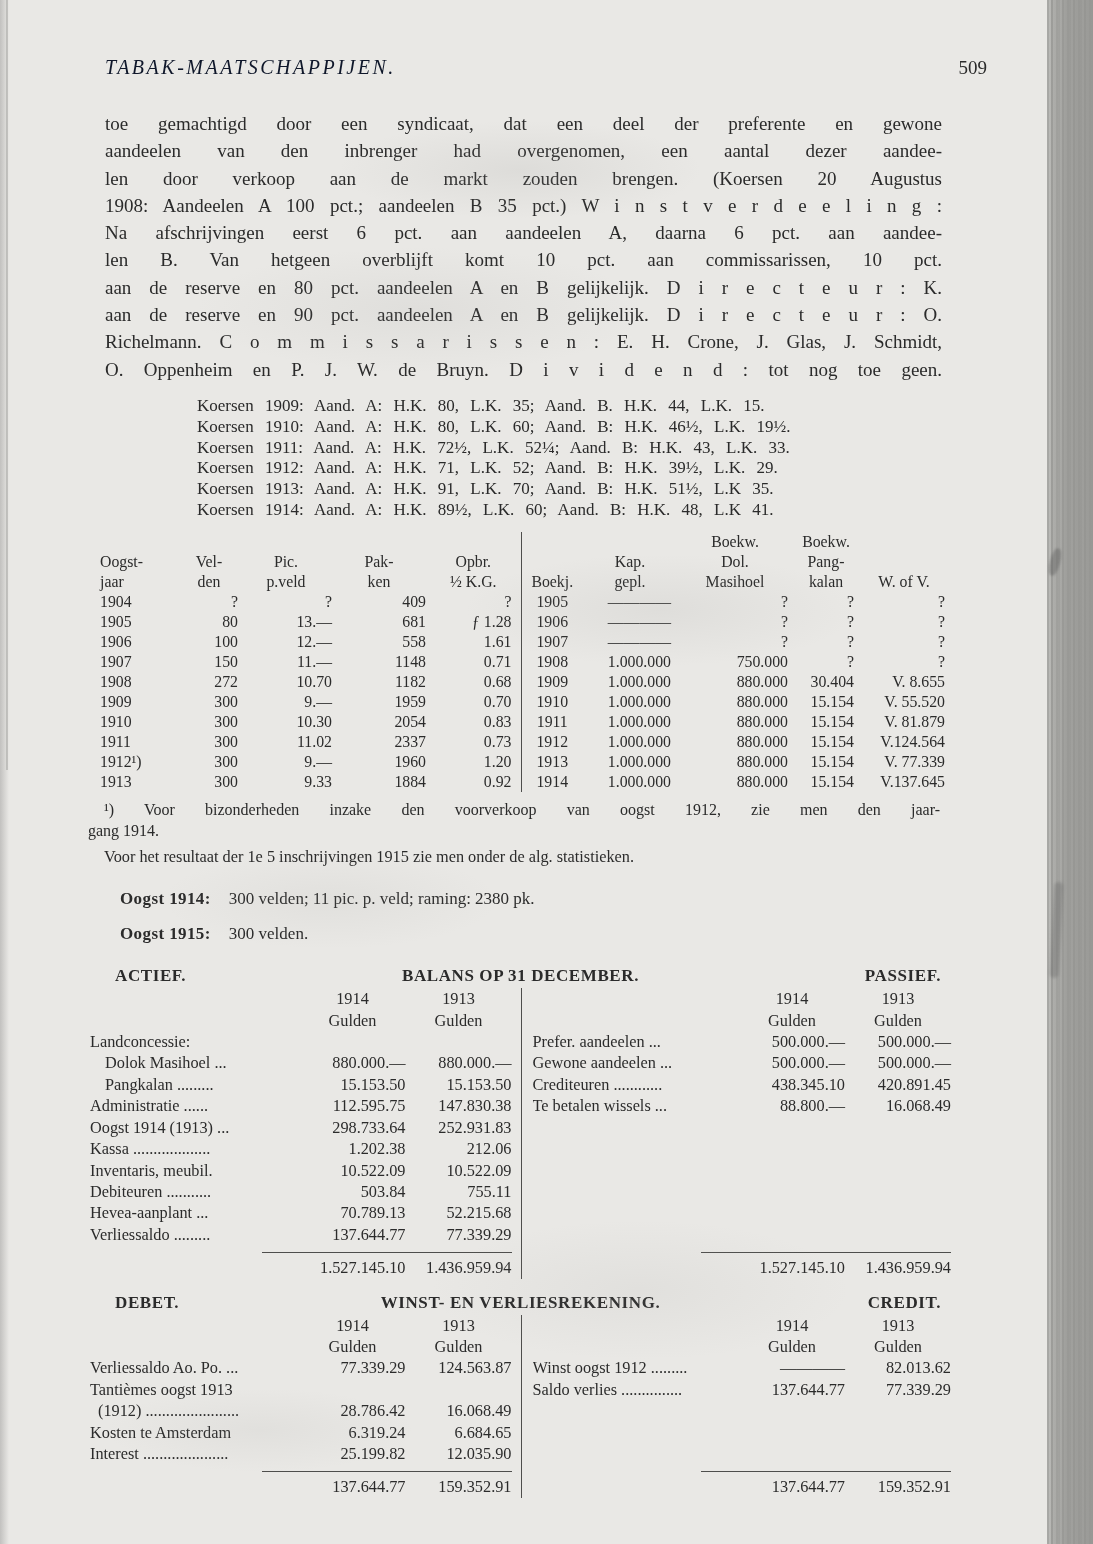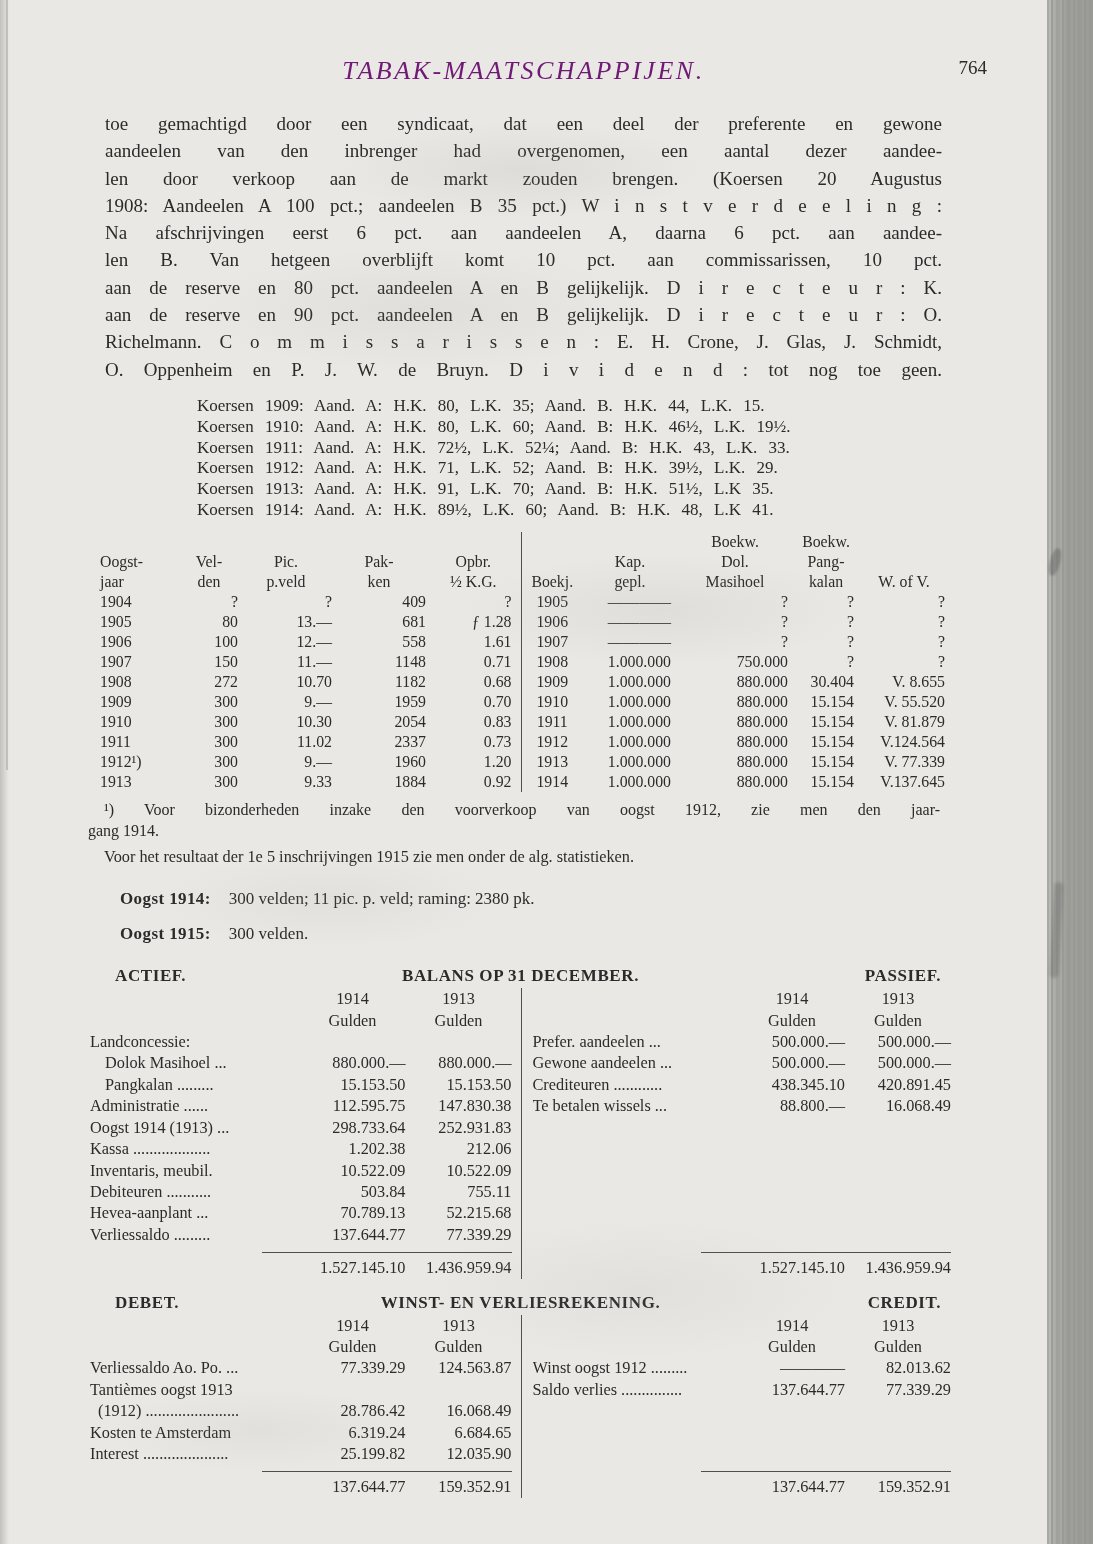--- a/index.html
+++ b/index.html
@@ -39,23 +39,23 @@
     background:rgba(70,70,70,.34);border-radius:45%;
     transform:rotate(14deg);filter:blur(1px);
   }
   .edge-mark-2{
     position:absolute;left:1052px;top:882px;width:9px;height:96px;
     background:rgba(80,80,80,.28);border-radius:5px;
     transform:rotate(3deg);filter:blur(1.4px);
   }
   .running-head{position:relative;height:30px;margin-top:56px;}
   .page-title{
-    position:absolute;left:105px;width:837px;text-align:center;
-    font-style:italic;font-size:26px;letter-spacing:2.5px;
-    color:#701a75;
+    position:absolute;left:105px;width:837px;text-align:left;
+    font-style:italic;font-size:20px;letter-spacing:2.5px;
+    color:#0f172a;
   }
   .page-number{position:absolute;right:106px;top:1px;font-size:19px;}
   .intro{margin:24px 151px 0 105px;font-size:19px;line-height:27.3px;}
   .jline{text-align:justify;text-align-last:justify;}
   .koersen{margin:13px 0 0 197px;font-size:17px;line-height:20.8px;word-spacing:7px;white-space:nowrap;}
   table.harvest{margin:11px 0 0 100px;border-collapse:collapse;font-size:15.8px;table-layout:fixed;}
   table.harvest th, table.harvest td{
     padding:0;font-weight:normal;line-height:20px;white-space:nowrap;
     text-align:center;vertical-align:bottom;
   }
@@ -101,21 +101,21 @@
 </style>
 </head>
 <body>
 
 <div class="mottle"></div>
 <div class="page-left-edge"></div>
 <div class="left-crease"></div>
 
 <div class="running-head">
   <div class="page-title">TABAK-MAATSCHAPPIJEN.</div>
-  <div class="page-number">764</div>
+  <div class="page-number">509</div>
 </div>
 
 <div class="intro">
   <div class="jline">toe gemachtigd door een syndicaat, dat een deel der preferente en gewone</div>
   <div class="jline">aandeelen van den inbrenger had overgenomen, een aantal dezer aandee-</div>
   <div class="jline">len door verkoop aan de markt zouden brengen. (Koersen 20 Augustus</div>
   <div class="jline">1908: Aandeelen A 100 pct.; aandeelen B 35 pct.) W i n s t v e r d e e l i n g :</div>
   <div class="jline">Na afschrijvingen eerst 6 pct. aan aandeelen A, daarna 6 pct. aan aandee-</div>
   <div class="jline">len B. Van hetgeen overblijft komt 10 pct. aan commissarissen, 10 pct.</div>
   <div class="jline">aan de reserve en 80 pct. aandeelen A en B gelijkelijk. D i r e c t e u r : K.</div>

